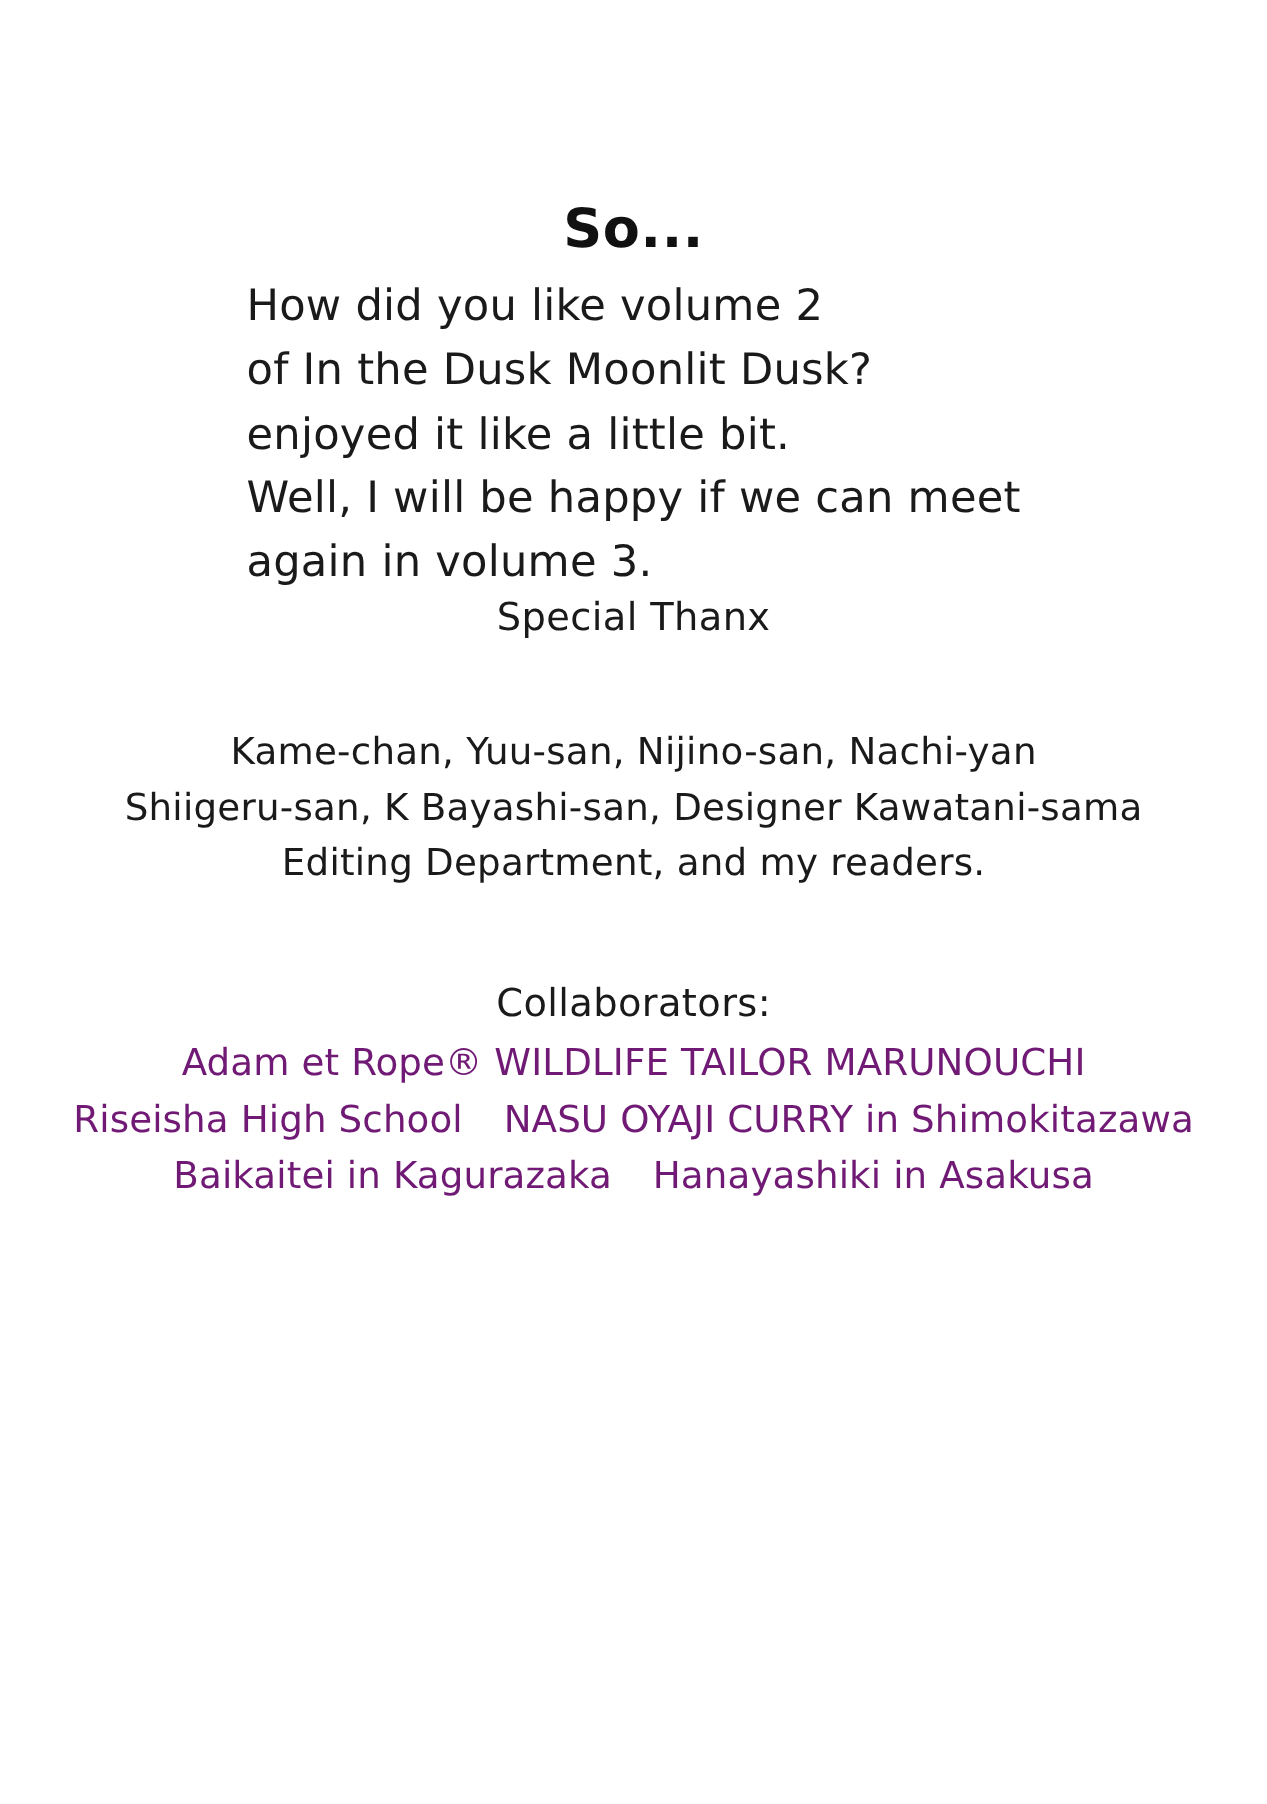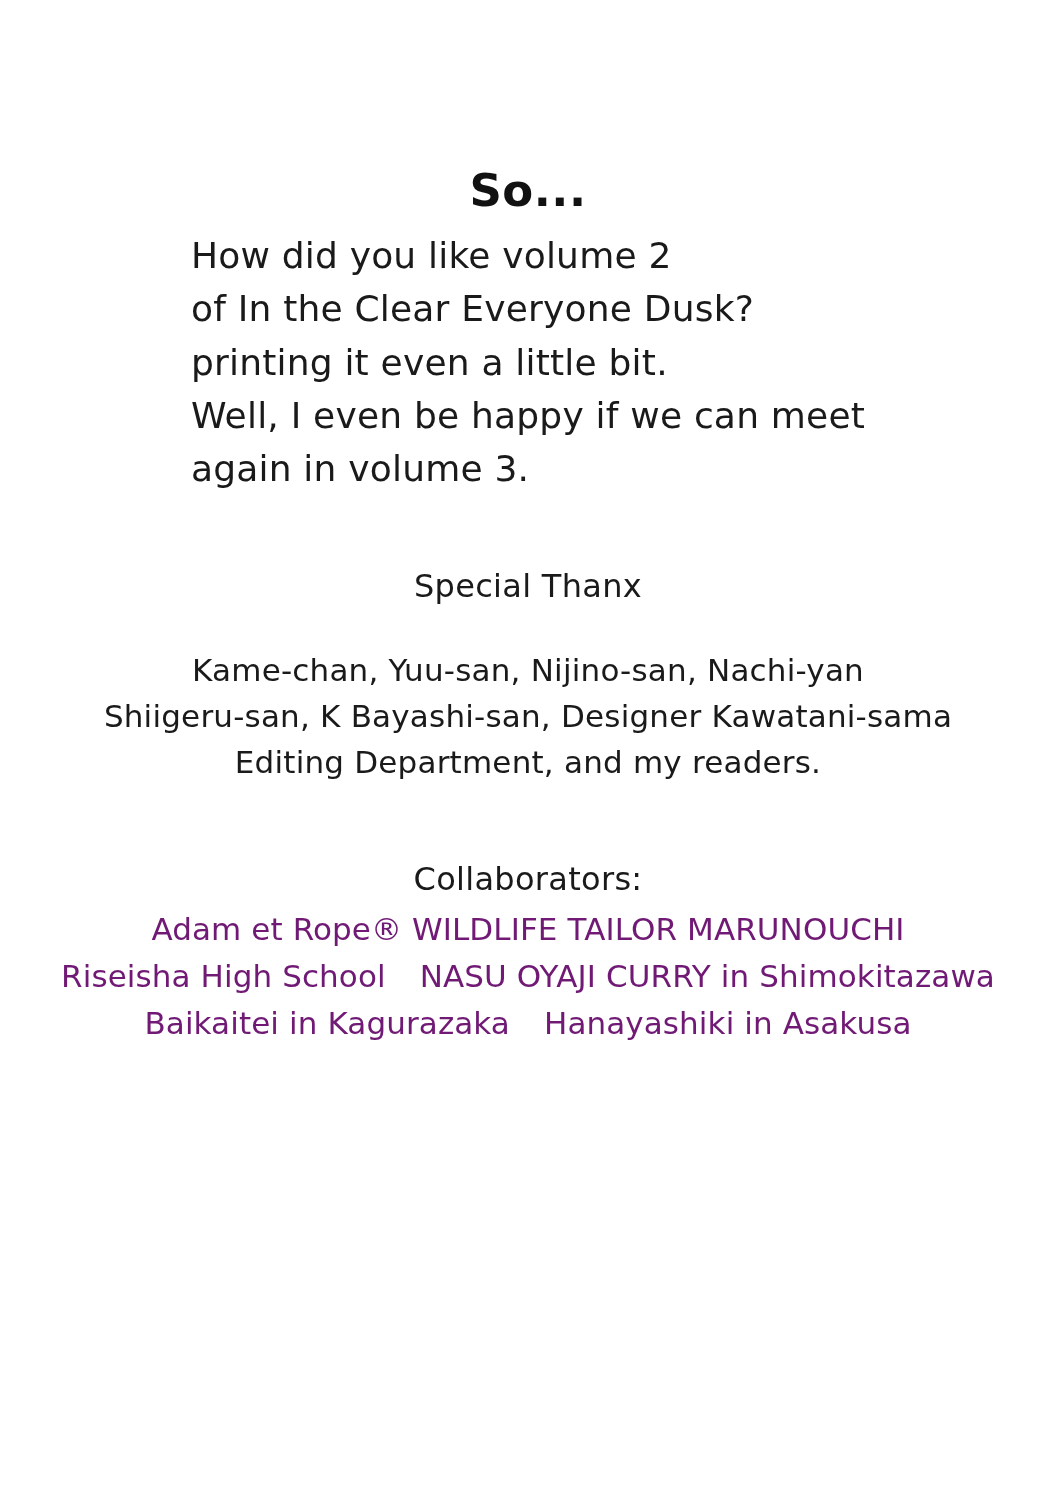--- a/index.html
+++ b/index.html
@@ -41,29 +41,28 @@
     font-weight: 400;
     color: #1a1a1a;
     letter-spacing: 0.2px;
   }
   .intro-block .line {
     display: block;
     white-space: nowrap;
   }
 
   .thanx-heading {
-    margin-top: 72px;
     font-size: 32px;
     text-align: center;
     color: #1a1a1a;
     letter-spacing: 0.3px;
   }
 
   .thanx-block {
-    margin-top: 43px;
+    margin-top: 72px;
     text-align: center;
     font-size: 31px;
     line-height: 1.48;
     color: #1a1a1a;
     letter-spacing: 0.2px;
   }
   .thanx-block .line {
     display: block;
     white-space: nowrap;
   }
@@ -94,23 +93,23 @@
 </style>
 </head>
 <body>
 
 <div class="page">
 
   <div class="afterword-title">So...</div>
 
   <div class="intro-block">
     <span class="line">How did you like volume 2</span>
-    <span class="line">of In the Clear Everyone Dusk?</span>
-    <span class="line">printing it even a little bit.</span>
-    <span class="line">Well, I even be happy if we can meet</span>
+    <span class="line">of In the Dusk Moonlit Dusk?</span>
+    <span class="line">enjoyed it like a little bit.</span>
+    <span class="line">Well, I will be happy if we can meet</span>
     <span class="line">again in volume 3.</span>
   </div>
 
   <div class="thanx-heading">Special Thanx</div>
 
   <div class="thanx-block">
     <span class="line">Kame-chan, Yuu-san, Nijino-san, Nachi-yan</span>
     <span class="line">Shiigeru-san, K Bayashi-san, Designer Kawatani-sama</span>
     <span class="line">Editing Department, and my readers.</span>
   </div>

